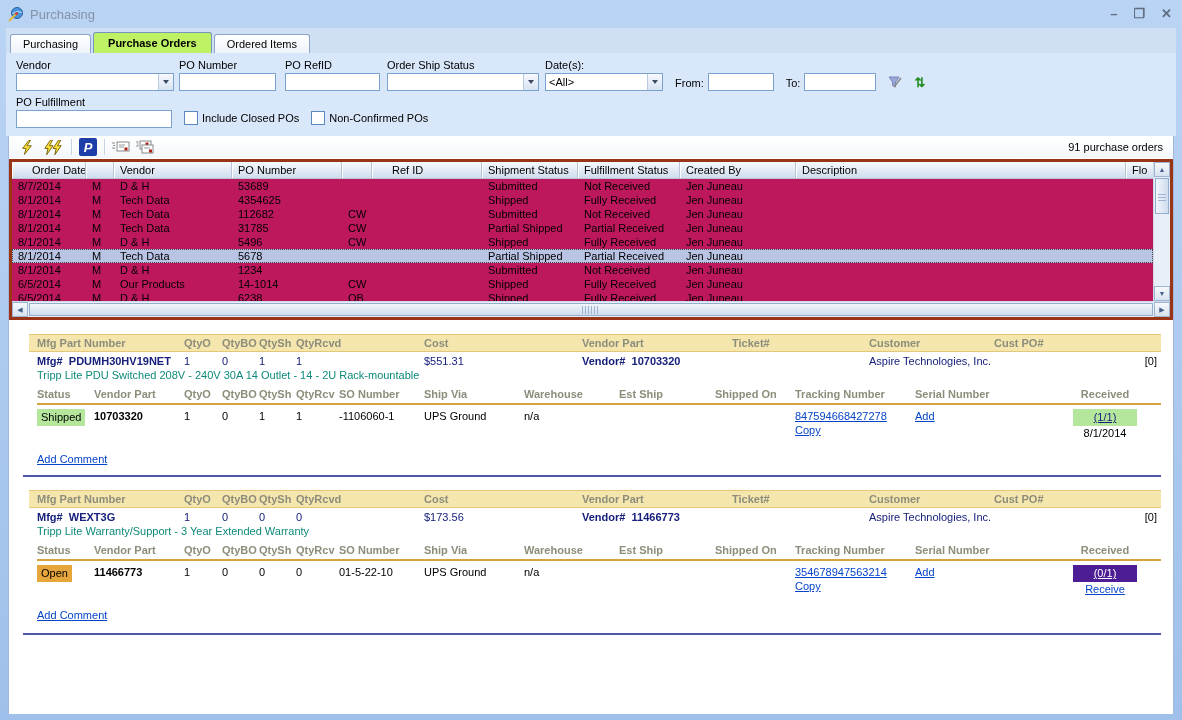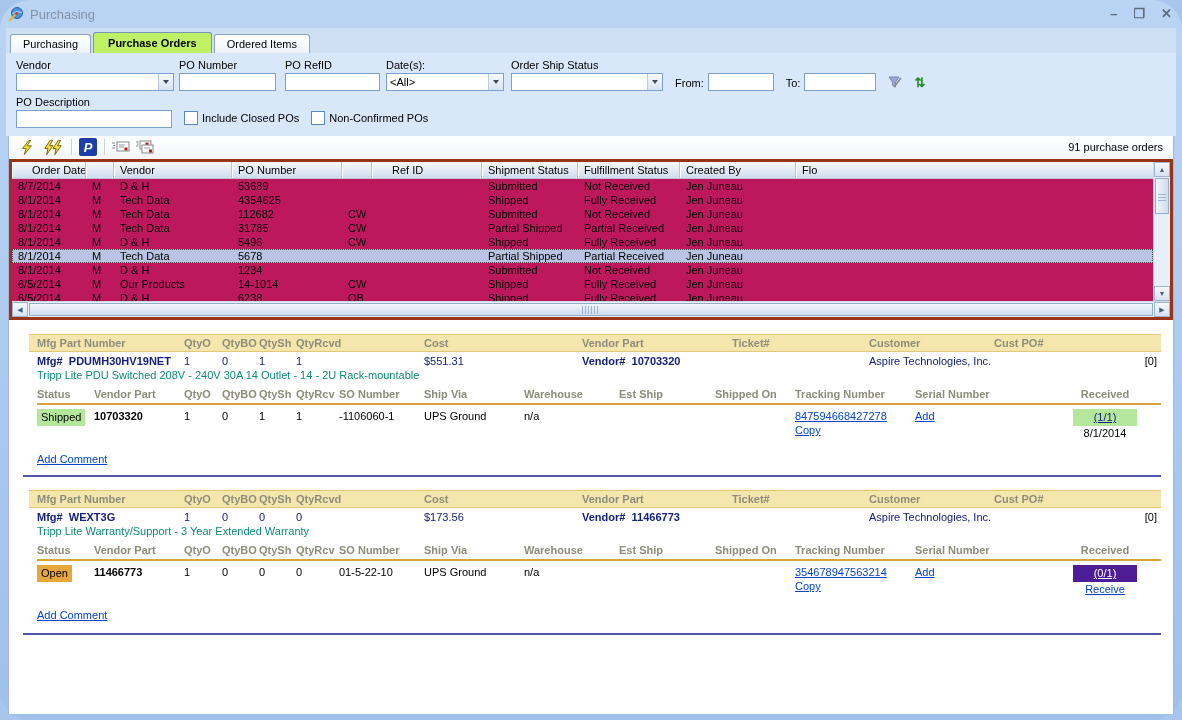--- a/index.html
+++ b/index.html
@@ -1,17 +1,17 @@
 <!DOCTYPE html>
 <html><head>
 <meta charset="utf-8">
 <style>
   html,body{margin:0;padding:0;}
   body{width:1182px;height:720px;overflow:hidden;font-family:"Liberation Sans",sans-serif;font-size:11px;color:#000;background:#a8c5ec;}
-  .window{width:1182px;height:720px;display:flex;flex-direction:column;background:linear-gradient(#bad4f4,#9fc0ea);border-radius:30px;}
+  .window{width:1182px;height:720px;display:flex;flex-direction:column;background:linear-gradient(#bad4f4,#9fc0ea);}
   
   .titlebar{height:28px;display:flex;align-items:center;padding:0 10px 0 8px;flex:0 0 auto;}
   .title-text{color:#8593a8;font-size:13px;margin-left:6px;}
   .win-controls{margin-left:auto;display:flex;gap:16px;color:#5f6d80;font-size:13px;font-weight:bold;}
   .win-controls span{cursor:default;line-height:16px;}
   
   .frame{flex:1;display:flex;flex-direction:column;padding:0 6px 6px;min-height:0;}
   
   .tabstrip{height:25px;display:flex;align-items:flex-end;padding-left:4px;background:#cfe0f5;flex:0 0 auto;}
   .tab{background:linear-gradient(#ffffff,#eef3fa);border:1px solid #8aa4c8;border-bottom:none;border-radius:3px 3px 0 0;padding:3px 12px 3px;margin-right:2px;white-space:nowrap;}
@@ -126,53 +126,53 @@
           </div>
         </div>
         <div class="fgroup" style="width:97px;margin-left:5px;">
           <div class="flabel">PO Number</div>
           <input class="tinput" style="">
         </div>
         <div class="fgroup" style="width:95px;margin-left:9px;">
           <div class="flabel">PO RefID</div>
           <input class="tinput" style="">
         </div>
+        <div class="fgroup" style="width:152px;margin-left:7px;">
+          <div class="flabel">Order Ship Status</div>
+          <div class="combo">
+            <span class="cval"></span>
+            <span class="arrowbtn">
+                <span class="tri-down"></span>
+              </span>
+          </div>
+        </div>
         <div class="fgroup" style="width:118px;margin-left:6px;">
           <div class="flabel">Date(s):</div>
           <div class="combo">
             <span class="cval">&lt;All&gt;</span>
-            <span class="arrowbtn">
-                <span class="tri-down"></span>
-              </span>
-          </div>
-        </div>
-        <div class="fgroup" style="width:152px;margin-left:7px;">
-          <div class="flabel">Order Ship Status</div>
-          <div class="combo">
-            <span class="cval"></span>
             <span class="arrowbtn">
                 <span class="tri-down"></span>
               </span>
           </div>
         </div>
         <span class="inline-lbl">From:</span>
         <input class="tinput" style="width: 66px;">
         <span class="inline-lbl">To:</span>
         <input class="tinput" style="width: 72px;">
         <span class="ficon">
           <svg width="18" height="16" viewBox="0 0 18 16">
             <path d="M3 3 L13 3 L9.5 8 L9.5 13 L6.5 11.5 L6.5 8 Z" fill="#9aa6d6" stroke="#7a86b8" stroke-width="1"></path>
             <path d="M8 13 L15 4" stroke="#8a8a8a" stroke-width="1.6"></path>
           </svg>
         </span>
         <span class="refresh-glyph">⇅</span>
       </div>
       <div class="frow" style="margin-top:4px;">
         <div class="fgroup" style="width:156px;">
-          <div class="flabel">PO Description</div>
+          <div class="flabel">PO Fulfillment</div>
           <input class="tinput" style="">
         </div>
         <div class="checkline">
           <span class="checkbox"></span>
           <span>Include Closed POs</span>
         </div>
         <div class="checkline" style="">
           <span class="checkbox"></span>
           <span>Non-Confirmed POs</span>
         </div>
@@ -230,20 +230,21 @@
             <div class="grow ghead">
               <span class="hcell pad2">Order Date</span>
               <span class="hcell"></span>
               <span class="hcell">Vendor</span>
               <span class="hcell">PO Number</span>
               <span class="hcell"></span>
               <span class="hcell pad2">Ref ID</span>
               <span class="hcell">Shipment Status</span>
               <span class="hcell">Fulfillment Status</span>
               <span class="hcell">Created By</span>
+              <span class="hcell">Description</span>
               <span class="hcell" style="border-right:none;">Flo</span>
             </div>
             <div class="grows">
               <div class="grow">
                 <span class="gcell">8/7/2014</span>
                   <span class="gcell">M</span>
                   <span class="gcell">D &amp; H</span>
                   <span class="gcell">53689</span>
                   <span class="gcell"></span>
                   <span class="gcell"></span>

